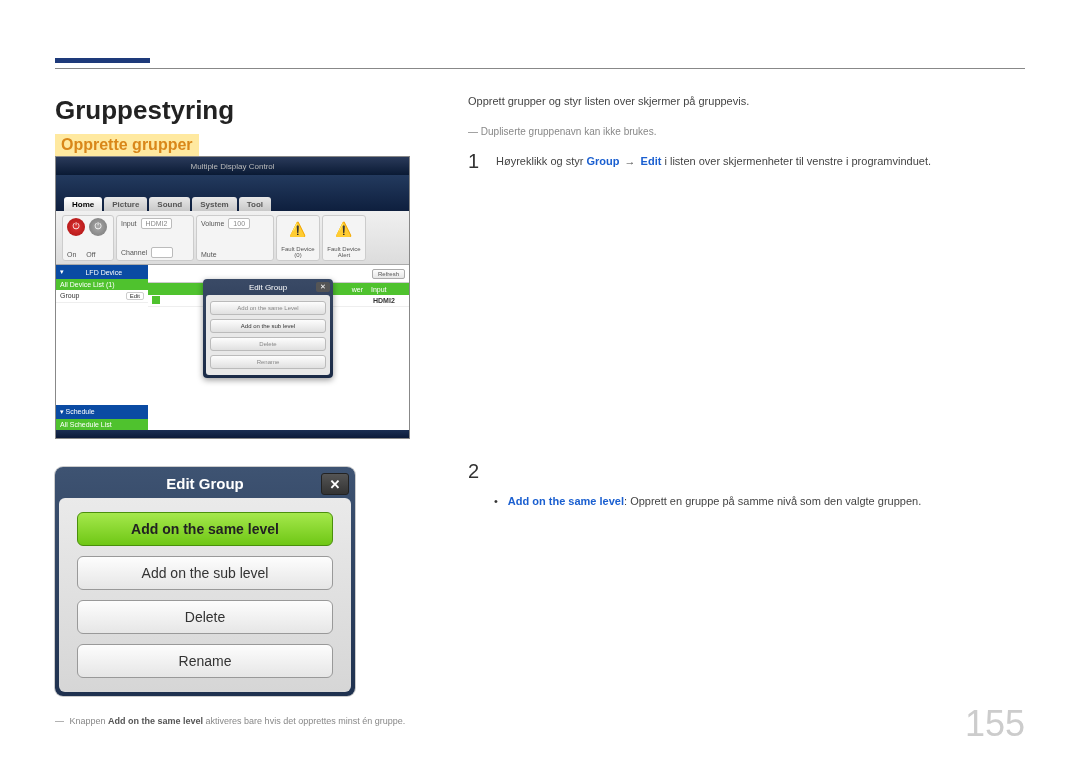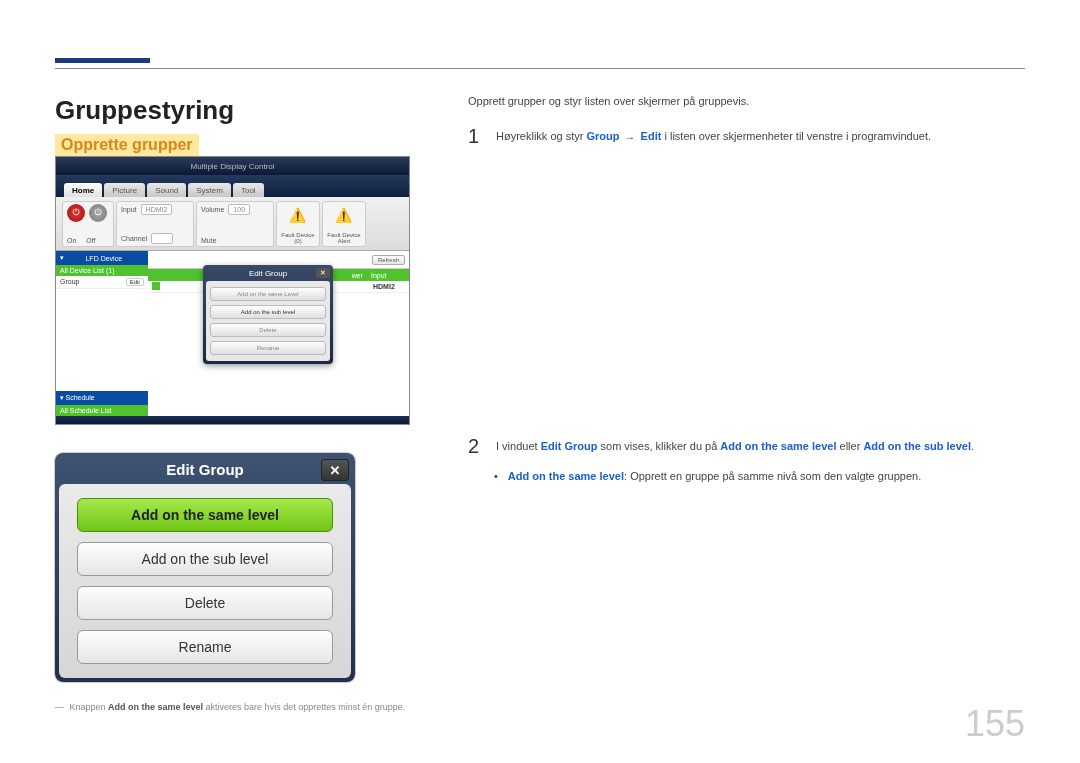--- a/index.html
+++ b/index.html
@@ -67,33 +67,34 @@
   .mdc-title {
     height: 18px;
     background: linear-gradient(#2a3a5a, #0a1a34);
     color: #bbb;
     display: flex;
     align-items: center;
     justify-content: center;
     font-size: 8px;
   }
   .mdc-tabs {
-    height: 22px;
+    height: 36px;
     background: linear-gradient(#233a5e, #0e1f3e);
     display: flex;
     align-items: flex-end;
     padding-left: 8px;
     gap: 2px;
   }
   .mdc-tab {
     background: linear-gradient(#e8e8e8, #c8c8c8);
     color: #555;
     font-size: 8px;
     padding: 3px 8px 2px 8px;
     border-radius: 3px 3px 0 0;
+    font-weight: bold;
   }
   .mdc-tab.active {
     background: linear-gradient(#fff, #e0e0e0);
     color: #000;
     font-weight: bold;
   }
   .mdc-toolbar {
     height: 54px;
     background: linear-gradient(#f0f0f0, #dcdcdc);
     border-bottom: 1px solid #aaa;
@@ -523,36 +524,37 @@
     </div>
 
     <div class="note-line">
       <span class="note-dash">―</span>
       <span>Knappen </span><b>Add on the same level</b><span> aktiveres bare hvis det opprettes minst én gruppe.</span>
     </div>
   </div>
 
   <div class="right-col">
     <div class="rc-intro">Opprett grupper og styr listen over skjermer på gruppevis.</div>
+    <div class="rc-note">
+      <span>―</span>
+      <span>Dupliserte gruppenavn kan ikke brukes.</span>
+    </div>
 
     <div class="step-row">
       <div class="step-num">1</div>
       <div class="step-text">
         <span>Høyreklikk og styr </span><span class="kw">Group</span>
         <span class="arrow">→</span>
         <span class="kw">Edit</span><span> i listen over skjermenheter til venstre i programvinduet.</span>
       </div>
     </div>
 
     <div class="step2-block">
       <div class="step-row">
         <div class="step-num">2</div>
-        <div class="step-text">
-          <span>I vinduet </span><span class="kw">Edit Group</span><span> som vises, klikker du på </span><span class="kw">Add on the same level</span><span> eller </span><span class="kw">Add on the sub level</span><span>.</span>
-        </div>
       </div>
       <div class="bullet-row">
         <span class="bullet-dot">•</span>
         <div>
           <span class="kw">Add on the same level</span><span>: Opprett en gruppe på samme nivå som den valgte gruppen.</span>
         </div>
       </div>
     </div>
   </div>
 </div>

